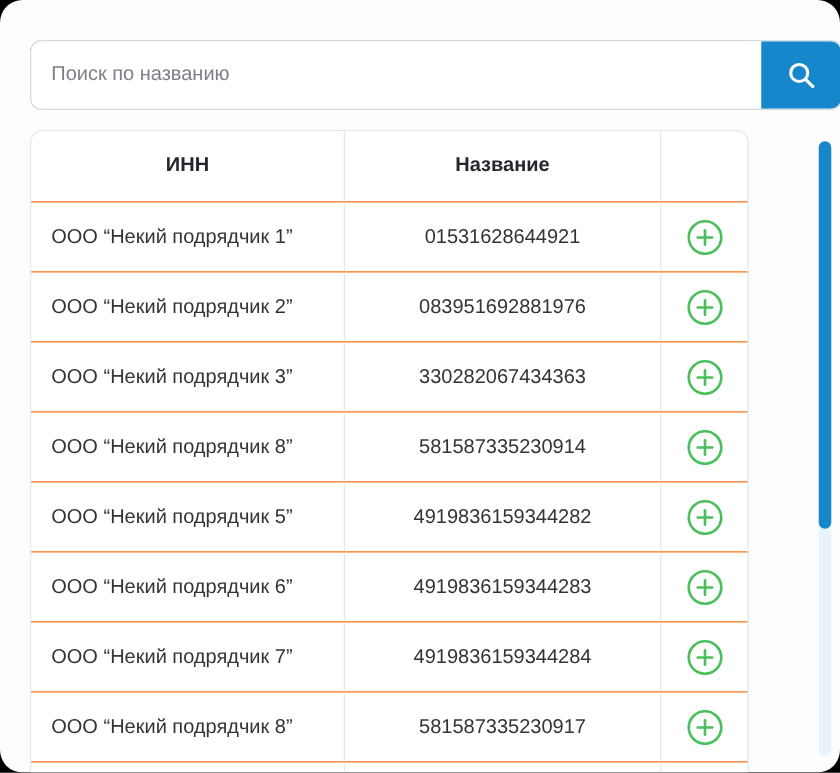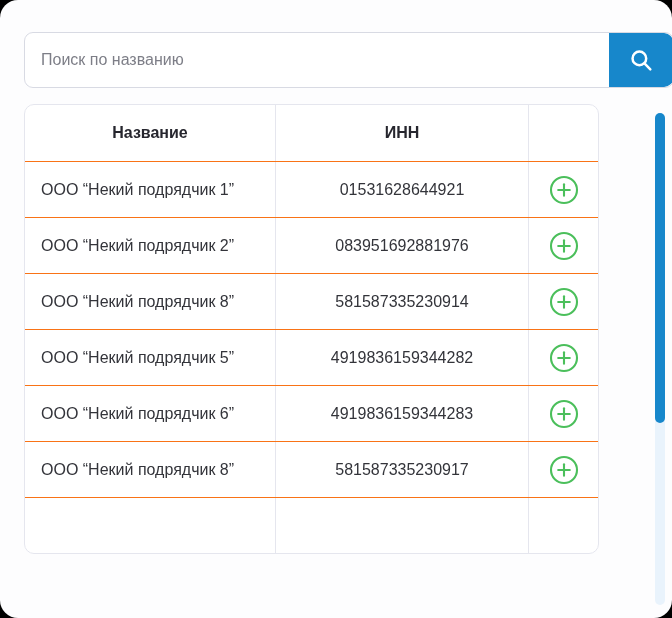--- a/index.html
+++ b/index.html
@@ -116,22 +116,22 @@
         <svg width="20" height="20" viewBox="0 0 20 20" fill="none" stroke="#E45F6F" stroke-width="2.6" stroke-linecap="round">
           <line x1="2.5" y1="2.5" x2="17.5" y2="17.5"></line>
           <line x1="17.5" y1="2.5" x2="2.5" y2="17.5"></line>
         </svg>
       </span>
     </button>
   </div>
 
   <div class="table">
     <div class="tr thead">
+      <div class="td col-inn">ИНН</div>
       <div class="td col-name">Название</div>
-      <div class="td col-inn">ИНН</div>
       <div class="td col-act"></div>
     </div>
 
     <div>
   <div class="tr">
     <div class="td col-name">ООО “Некий подрядчик 1”</div>
     <div class="td col-inn">01531628644921</div>
     <div class="td col-act">
       <button class="add-btn">
         <span style="display:flex">
@@ -154,20 +154,35 @@
           <svg width="30" height="30" viewBox="0 0 30 30" fill="none" stroke="#4BBF5B" stroke-width="2.1" stroke-linecap="round">
             <circle cx="15" cy="15" r="13"></circle>
             <line x1="15" y1="9.2" x2="15" y2="20.8"></line>
             <line x1="9.2" y1="15" x2="20.8" y2="15"></line>
           </svg>
         </span>
       </button>
     </div>
   </div>
 
+  <div class="tr">
+    <div class="td col-name">ООО “Некий подрядчик 3”</div>
+    <div class="td col-inn">330282067434363</div>
+    <div class="td col-act">
+      <button class="add-btn">
+        <span style="display:flex">
+          <svg width="30" height="30" viewBox="0 0 30 30" fill="none" stroke="#4BBF5B" stroke-width="2.1" stroke-linecap="round">
+            <circle cx="15" cy="15" r="13"></circle>
+            <line x1="15" y1="9.2" x2="15" y2="20.8"></line>
+            <line x1="9.2" y1="15" x2="20.8" y2="15"></line>
+          </svg>
+        </span>
+      </button>
+    </div>
+  </div>
 
   <div class="tr">
     <div class="td col-name">ООО “Некий подрядчик 8”</div>
     <div class="td col-inn">581587335230914</div>
     <div class="td col-act">
       <button class="add-btn">
         <span style="display:flex">
           <svg width="30" height="30" viewBox="0 0 30 30" fill="none" stroke="#4BBF5B" stroke-width="2.1" stroke-linecap="round">
             <circle cx="15" cy="15" r="13"></circle>
             <line x1="15" y1="9.2" x2="15" y2="20.8"></line>
@@ -203,20 +218,35 @@
           <svg width="30" height="30" viewBox="0 0 30 30" fill="none" stroke="#4BBF5B" stroke-width="2.1" stroke-linecap="round">
             <circle cx="15" cy="15" r="13"></circle>
             <line x1="15" y1="9.2" x2="15" y2="20.8"></line>
             <line x1="9.2" y1="15" x2="20.8" y2="15"></line>
           </svg>
         </span>
       </button>
     </div>
   </div>
 
+  <div class="tr">
+    <div class="td col-name">ООО “Некий подрядчик 7”</div>
+    <div class="td col-inn">4919836159344284</div>
+    <div class="td col-act">
+      <button class="add-btn">
+        <span style="display:flex">
+          <svg width="30" height="30" viewBox="0 0 30 30" fill="none" stroke="#4BBF5B" stroke-width="2.1" stroke-linecap="round">
+            <circle cx="15" cy="15" r="13"></circle>
+            <line x1="15" y1="9.2" x2="15" y2="20.8"></line>
+            <line x1="9.2" y1="15" x2="20.8" y2="15"></line>
+          </svg>
+        </span>
+      </button>
+    </div>
+  </div>
 
   <div class="tr">
     <div class="td col-name">ООО “Некий подрядчик 8”</div>
     <div class="td col-inn">581587335230917</div>
     <div class="td col-act">
       <button class="add-btn">
         <span style="display:flex">
           <svg width="30" height="30" viewBox="0 0 30 30" fill="none" stroke="#4BBF5B" stroke-width="2.1" stroke-linecap="round">
             <circle cx="15" cy="15" r="13"></circle>
             <line x1="15" y1="9.2" x2="15" y2="20.8"></line>

